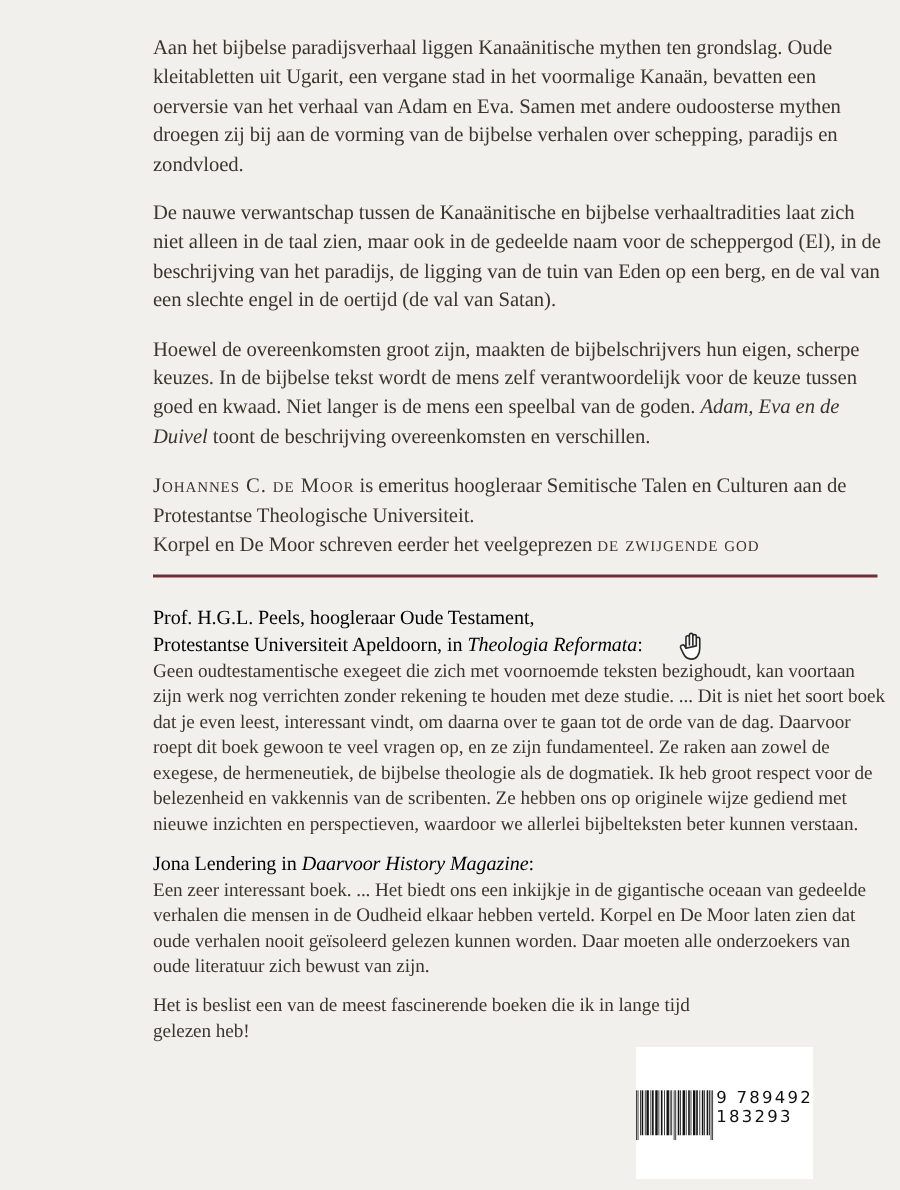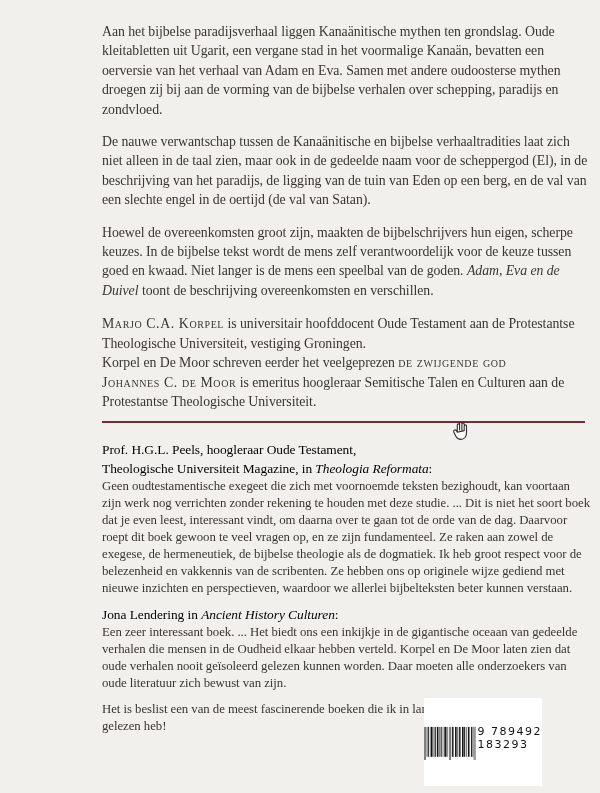--- a/index.html
+++ b/index.html
@@ -60,36 +60,35 @@
 
   <div class="content">
 
     <p class="blurb">Aan het bijbelse paradijsverhaal liggen Kanaänitische mythen ten grondslag. Oude kleitabletten uit Ugarit, een vergane stad in het voormalige Kanaän, bevatten een oerversie van het verhaal van Adam en Eva. Samen met andere oudoosterse mythen droegen zij bij aan de vorming van de bijbelse verhalen over schepping, paradijs en zondvloed.</p>
 
     <p class="blurb">De nauwe verwantschap tussen de Kanaänitische en bijbelse verhaaltradities laat zich niet alleen in de taal zien, maar ook in de gedeelde naam voor de scheppergod (El), in de beschrijving van het paradijs, de ligging van de tuin van Eden op een berg, en de val van een slechte engel in de oertijd (de val van Satan).</p>
 
     <p class="blurb"><span>Hoewel de overeenkomsten groot zijn, maakten de bijbelschrijvers hun eigen, scherpe keuzes. In de bijbelse tekst wordt de mens zelf verantwoordelijk voor de keuze tussen goed en kwaad. Niet langer is de mens een speelbal van de goden. </span><i>Adam, Eva en de Duivel</i><span> toont de beschrijving overeenkomsten en verschillen.</span></p>
 
     <div class="authors-block">
-      <p><span class="sc">Marjo C.A. Korpel</span><span> is universitair hoofddocent Oude Testament aan de Protestantse Theologische Universiteit, vestiging Groningen.</span></p>
+      <p><span class="sc">Johannes C. de Moor</span><span> is emeritus hoogleraar Semitische Talen en Culturen aan de Protestantse Theologische Universiteit.</span></p>
       <p><span>Korpel en De Moor schreven eerder het veelgeprezen </span><span class="sc">de zwijgende god</span></p>
-      <p><span class="sc">Johannes C. de Moor</span><span> is emeritus hoogleraar Semitische Talen en Culturen aan de Protestantse Theologische Universiteit.</span></p>
     </div>
 
     <div class="divider"></div>
 
     <div class="reviews">
 
       <div class="review">
-        <p class="review-heading"><span>Prof. H.G.L. Peels, hoogleraar Oude Testament,</span><br><span>Theologische Universiteit Magazine, in </span><i>Theologia Reformata</i><span>:</span></p>
+        <p class="review-heading"><span>Prof. H.G.L. Peels, hoogleraar Oude Testament,</span><br><span>Protestantse Universiteit Apeldoorn, in </span><i>Theologia Reformata</i><span>:</span></p>
         <p class="review-body">Geen oudtestamentische exegeet die zich met voornoemde teksten bezighoudt, kan voortaan zijn werk nog verrichten zonder rekening te houden met deze studie. ... Dit is niet het soort boek dat je even leest, interessant vindt, om daarna over te gaan tot de orde van de dag. Daarvoor roept dit boek gewoon te veel vragen op, en ze zijn fundamenteel. Ze raken aan zowel de exegese, de hermeneutiek, de bijbelse theologie als de dogmatiek. Ik heb groot respect voor de belezenheid en vakkennis van de scribenten. Ze hebben ons op originele wijze gediend met nieuwe inzichten en perspectieven, waardoor we allerlei bijbelteksten beter kunnen verstaan.</p>
       </div>
 
       <div class="review">
-        <p class="review-heading"><span>Jona Lendering in </span><i>Ancient History Culturen</i><span>:</span></p>
+        <p class="review-heading"><span>Jona Lendering in </span><i>Daarvoor History Magazine</i><span>:</span></p>
         <p class="review-body">Een zeer interessant boek. ... Het biedt ons een inkijkje in de gigantische oceaan van gedeelde verhalen die mensen in de Oudheid elkaar hebben verteld. Korpel en De Moor laten zien dat oude verhalen nooit geïsoleerd gelezen kunnen worden. Daar moeten alle onderzoekers van oude literatuur zich bewust van zijn.</p>
       </div>
 
       <div class="review">
         <p class="review-body day-body">Het is beslist een van de meest fascinerende boeken die ik in lange tijd gelezen heb!</p>
       </div>
 
     </div>
   </div>
 

